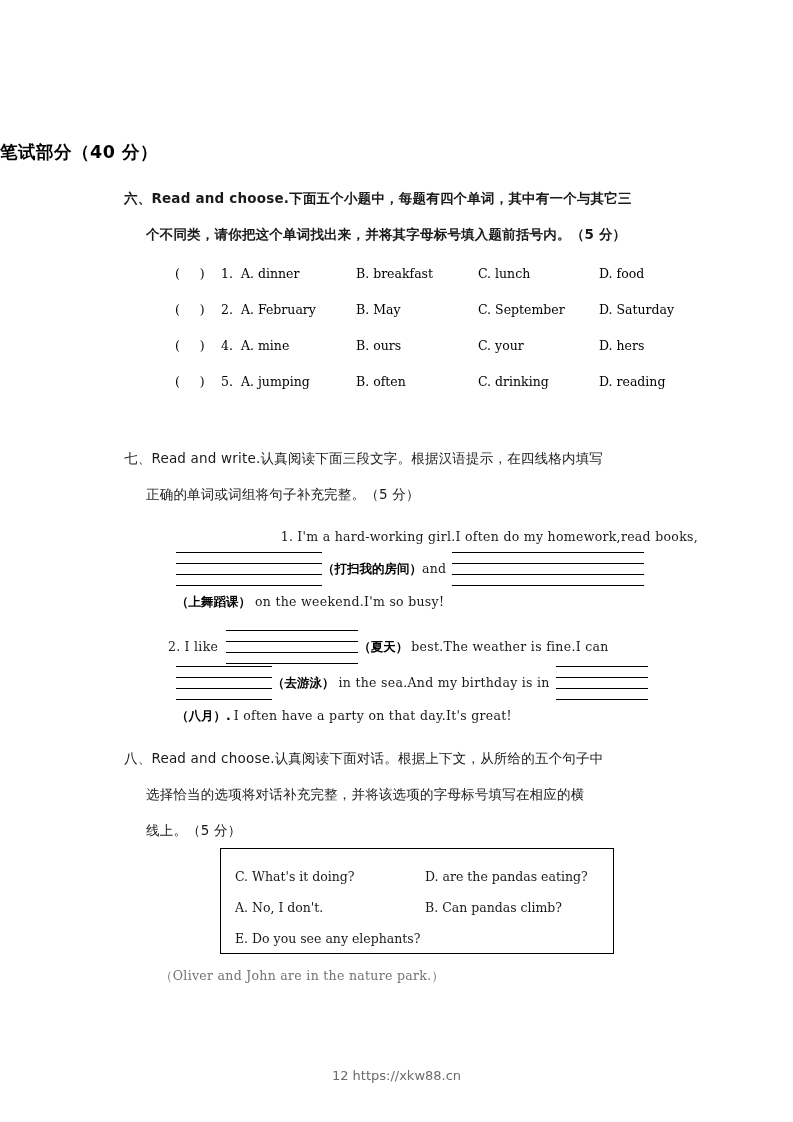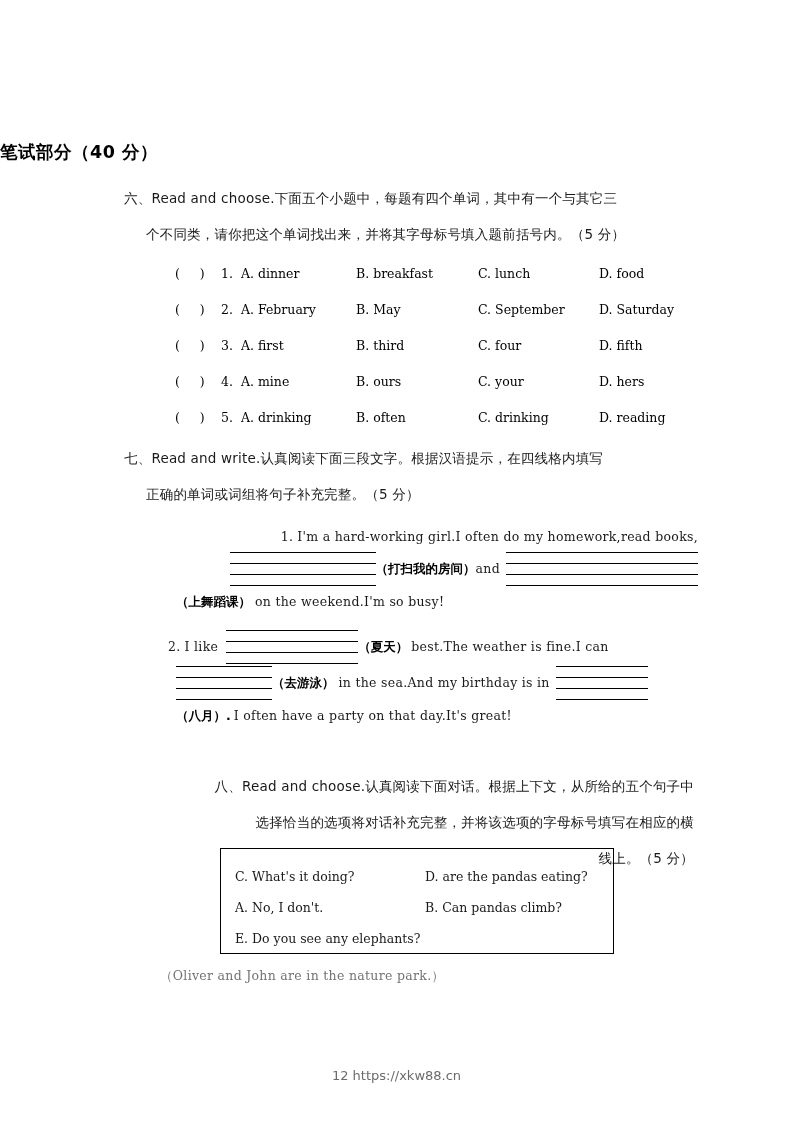--- a/index.html
+++ b/index.html
@@ -152,64 +152,61 @@
     color: #6b6b6b;
   }
 </style>
 </head>
 <body>
 
 <div class="page">
 
   <div class="doc-title">笔试部分（40 分）</div>
 
-  <div class="section-head" style="left:124px; top:180px; width:570px;">
+  <div class="section-head" style="left:124px; top:180px; width:570px;font-weight:bold;">
     <div class="sh-line">
       <span class="lead">六、</span><span>Read and choose.下面五个小题中，每题有四个单词，其中有一个与其它三</span>
     </div>
     <div class="sh-line indent">个不同类，请你把这个单词找出来，并将其字母标号填入题前括号内。（5 分）</div>
   </div>
 
   <div class="choices">
 
     <div class="choice-row">
       <span class="c-paren">(&nbsp;&nbsp;&nbsp;&nbsp;&nbsp;)</span><span class="c-num">1.</span><span class="c-opt-a">A. dinner</span><span class="c-opt-b">B. breakfast</span><span class="c-opt-c">C. lunch</span><span class="c-opt-d">D. food</span>
     </div>
 
     <div class="choice-row">
       <span class="c-paren">(&nbsp;&nbsp;&nbsp;&nbsp;&nbsp;)</span><span class="c-num">2.</span><span class="c-opt-a">A. February</span><span class="c-opt-b">B. May</span><span class="c-opt-c">C. September</span><span class="c-opt-d">D. Saturday</span>
     </div>
 
-    <div class="choice-row">
-      <span class="c-paren">(&nbsp;&nbsp;&nbsp;&nbsp;&nbsp;)</span><span class="c-num">3.</span><span class="c-opt-a">A. first</span><span class="c-opt-b">B. third</span><span class="c-opt-c">C. four</span><span class="c-opt-d">D. fifth</span>
-    </div>
 
     <div class="choice-row">
       <span class="c-paren">(&nbsp;&nbsp;&nbsp;&nbsp;&nbsp;)</span><span class="c-num">4.</span><span class="c-opt-a">A. mine</span><span class="c-opt-b">B. ours</span><span class="c-opt-c">C. your</span><span class="c-opt-d">D. hers</span>
     </div>
 
     <div class="choice-row">
-      <span class="c-paren">(&nbsp;&nbsp;&nbsp;&nbsp;&nbsp;)</span><span class="c-num">5.</span><span class="c-opt-a">A. drinking</span><span class="c-opt-b">B. often</span><span class="c-opt-c">C. drinking</span><span class="c-opt-d">D. reading</span>
+      <span class="c-paren">(&nbsp;&nbsp;&nbsp;&nbsp;&nbsp;)</span><span class="c-num">5.</span><span class="c-opt-a">A. jumping</span><span class="c-opt-b">B. often</span><span class="c-opt-c">C. drinking</span><span class="c-opt-d">D. reading</span>
     </div>
   </div>
 
   <div class="section-head" style="left:124px; top:440px; width:570px;">
     <div class="sh-line">
       <span class="lead">七、</span><span>Read and write.认真阅读下面三段文字。根据汉语提示，在四线格内填写</span>
     </div>
     <div class="sh-line indent">正确的单词或词组将句子补充完整。（5 分）</div>
   </div>
 
   <div class="write-item" style="left:168px; top:524px; width:530px;">
 
     <div class="w-line eng" style="height:26px; line-height:26px;text-align:right;">
       <span>1.</span><span style="display:inline-block;width:4px;"></span><span>I'm a hard-working girl.I often do my homework,read books,</span>
     </div>
 
-    <div class="w-line" style="height:36px; line-height:36px; padding-left:8px;text-align:right;">
+    <div class="w-line" style="height:36px; line-height:36px; padding-left:8px;">
       <span class="grid4" style="width:146px;"><i></i><i></i><i></i><i></i></span><span class="cn-hint">（打扫我的房间）</span><span class="eng">and</span><span style="display:inline-block;width:6px;"></span><span class="grid4" style="width:192px;"><i></i><i></i><i></i><i></i></span>
     </div>
 
     <div class="w-line" style="height:30px; line-height:30px; padding-left:8px;">
       <span class="cn-hint">（上舞蹈课）</span><span style="display:inline-block;width:4px;"></span><span class="eng">on the weekend.I'm so busy!</span>
     </div>
   </div>
 
   <div class="write-item" style="left:168px; top:628px; width:530px;">
 
@@ -219,21 +216,21 @@
 
     <div class="w-line" style="height:36px; line-height:36px; padding-left:8px;">
       <span class="grid4" style="width:96px;"><i></i><i></i><i></i><i></i></span><span class="cn-hint">（去游泳）</span><span style="display:inline-block;width:4px;"></span><span class="eng">in the sea.And my birthday is in</span><span style="display:inline-block;width:6px;"></span><span class="grid4" style="width:92px;"><i></i><i></i><i></i><i></i></span>
     </div>
 
     <div class="w-line" style="height:30px; line-height:30px; padding-left:8px;">
       <span class="cn-hint">（八月）.</span><span style="display:inline-block;width:3px;"></span><span class="eng">I often have a party on that day.It's great!</span>
     </div>
   </div>
 
-  <div class="section-head" style="left:124px; top:768px; width:570px;text-align:right;">
+  <div class="section-head" style="left:124px; top:740px; width:570px;">
     <div class="sh-line">
       <span class="lead">八、</span><span>Read and choose.认真阅读下面对话。根据上下文，从所给的五个句子中</span>
     </div>
     <div class="sh-line indent">选择恰当的选项将对话补充完整，并将该选项的字母标号填写在相应的横</div>
     <div class="sh-line indent">线上。（5 分）</div>
   </div>
 
   <div class="opt-box">
     <div class="opt-row">
       <span class="opt-left">C. What's it doing?</span><span class="opt-right">D. are the pandas eating?</span>

